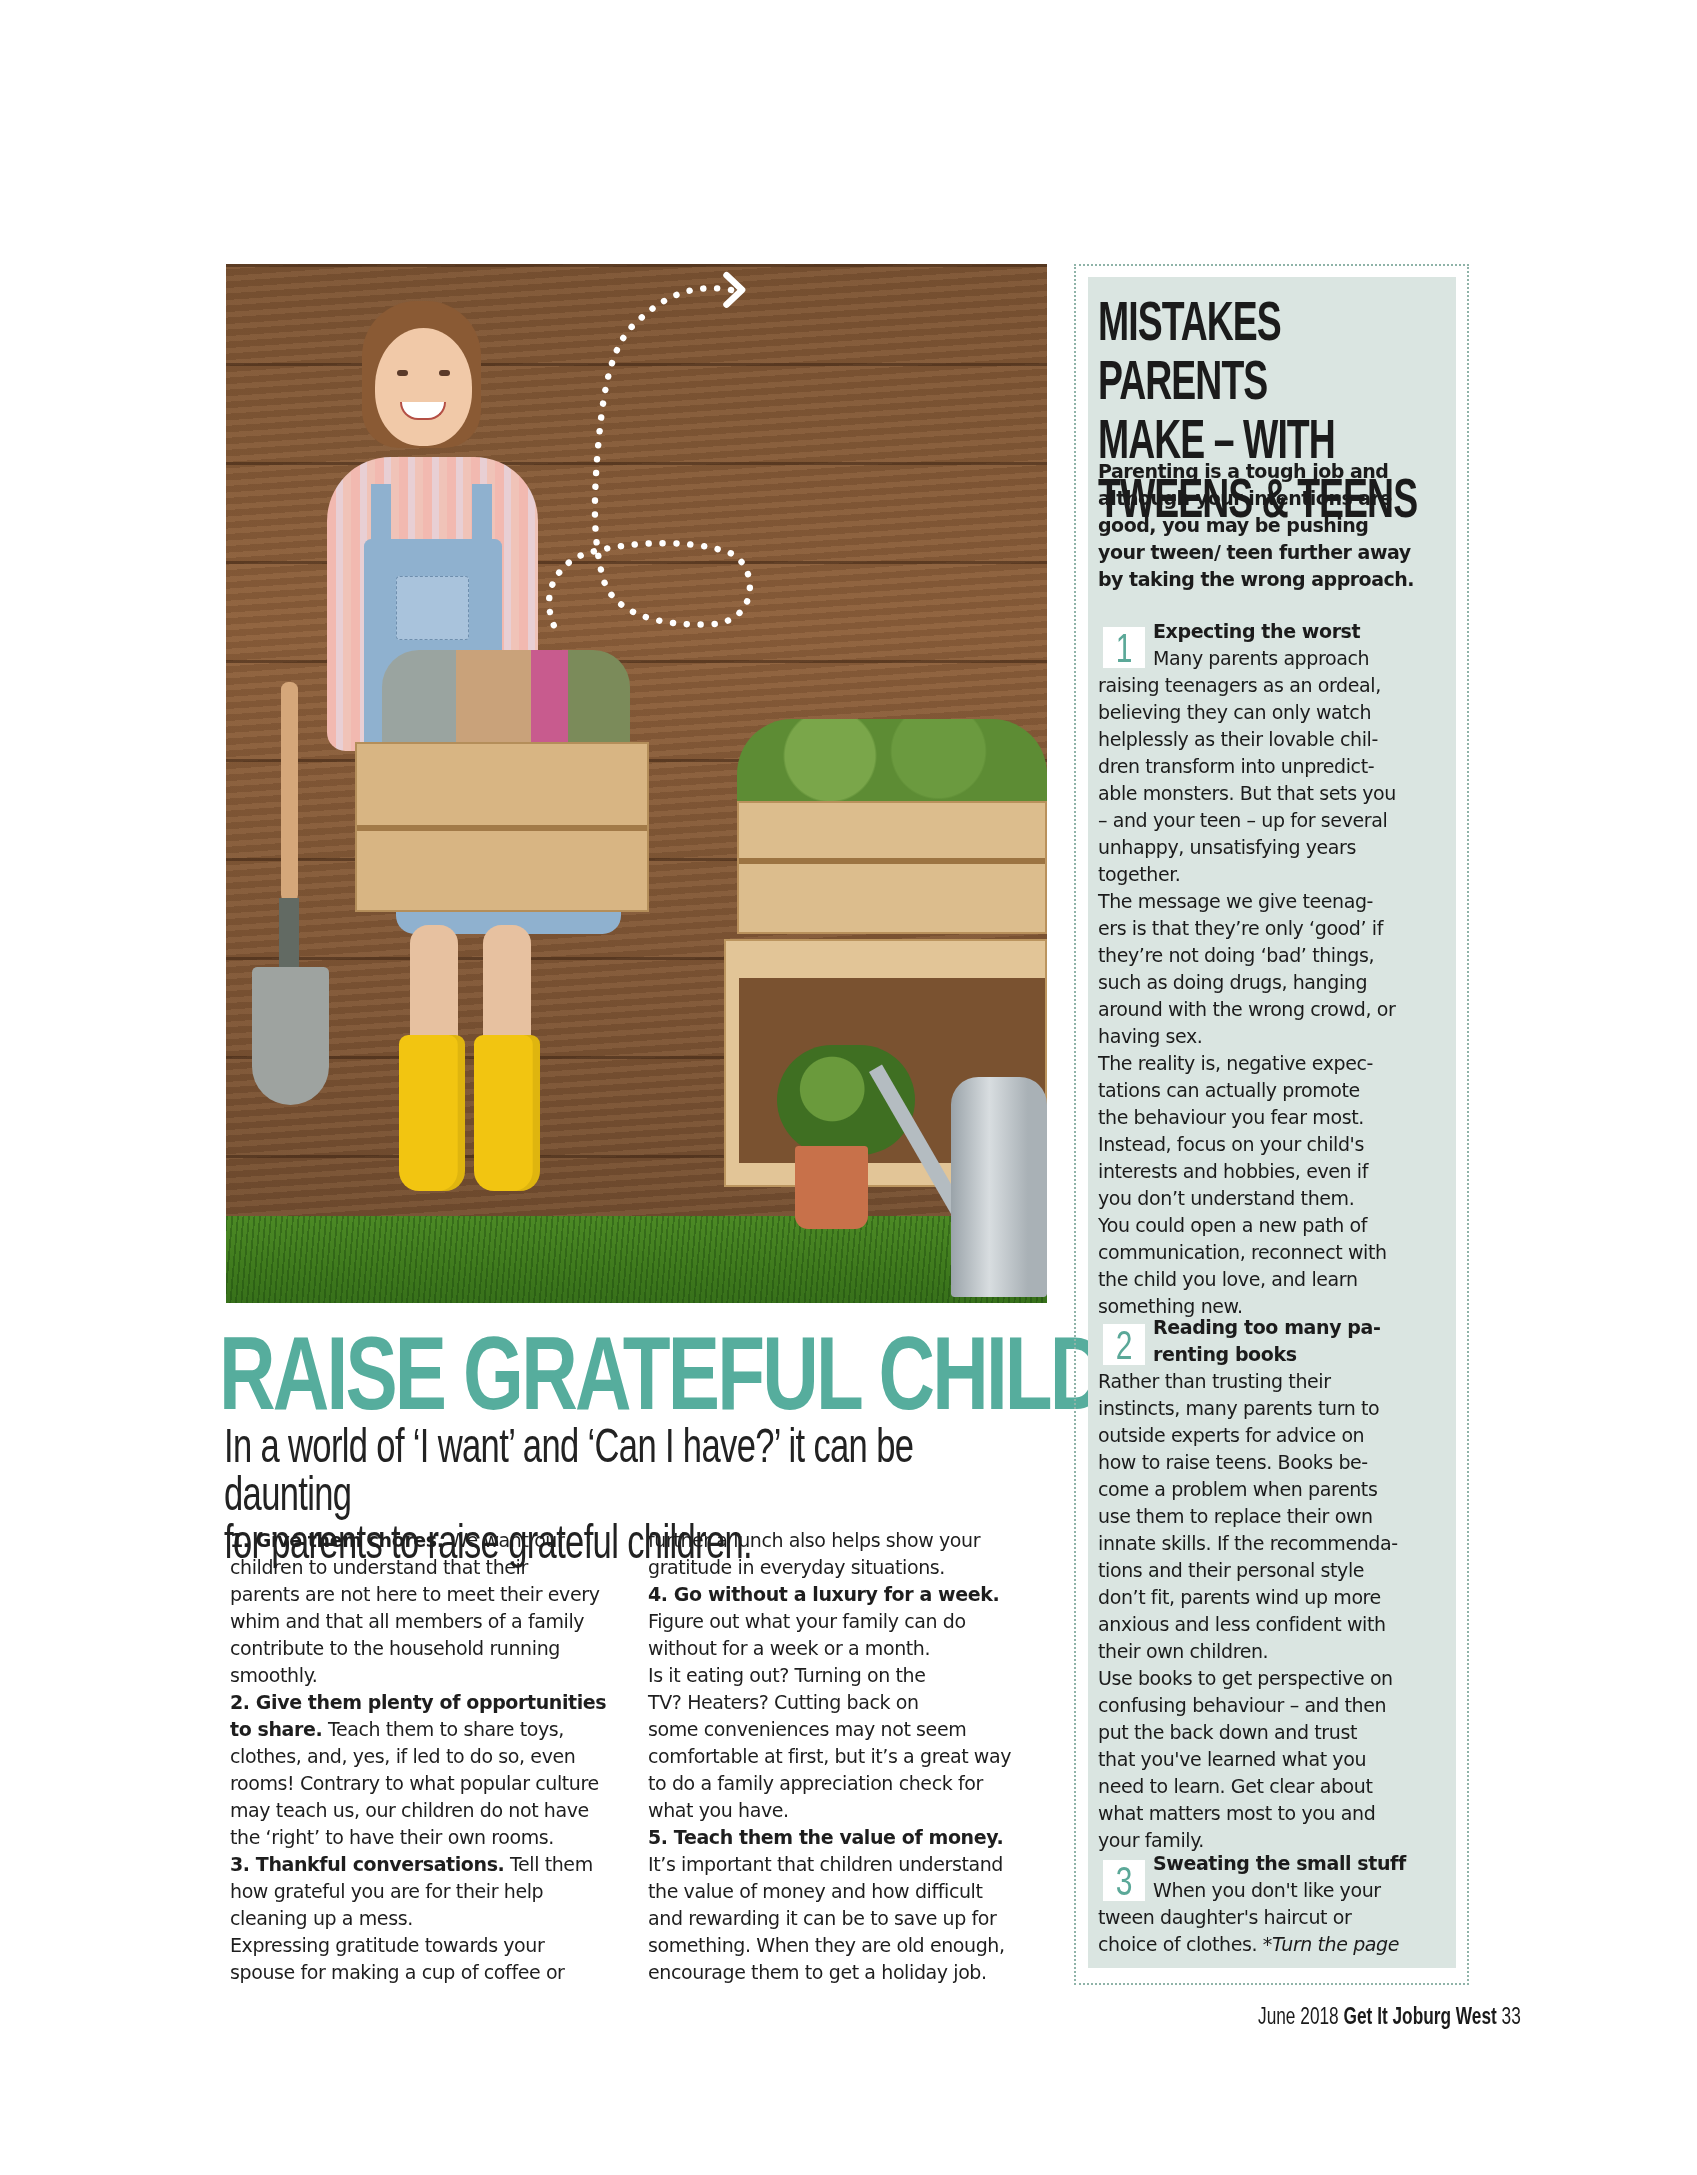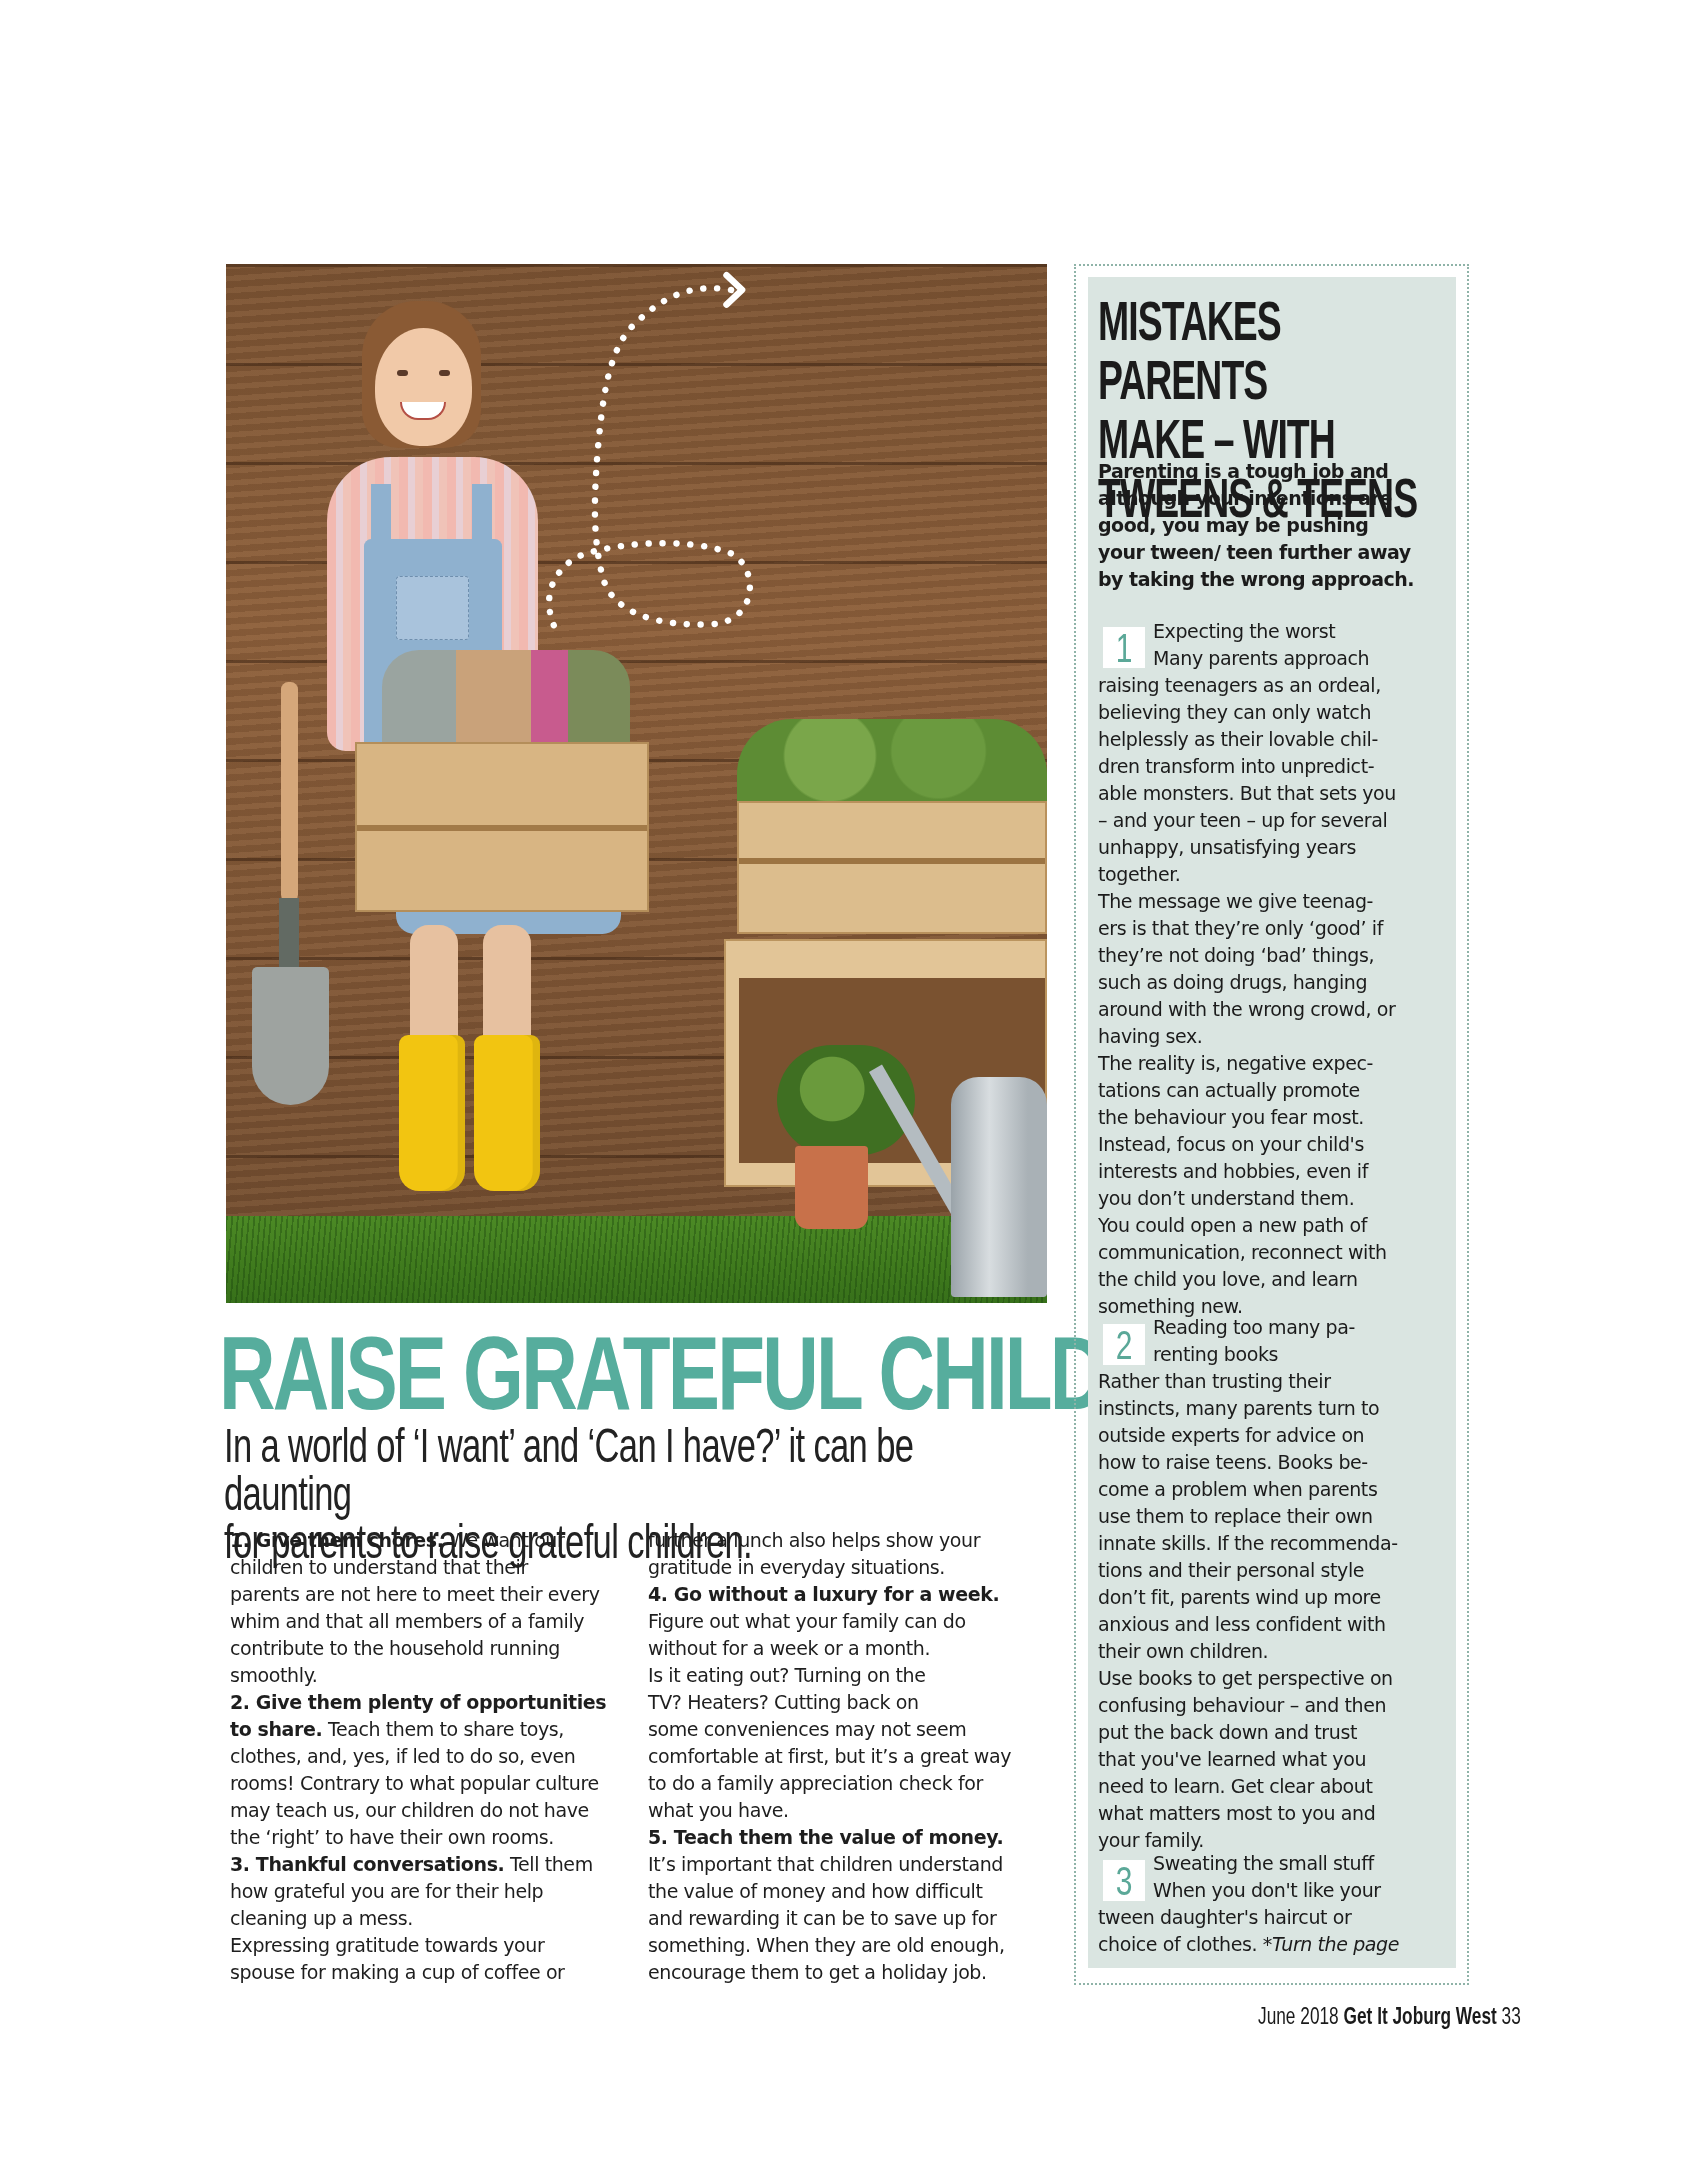--- a/index.html
+++ b/index.html
@@ -90,21 +90,21 @@
   .box-intro {
     position: absolute; left: 1098px; top: 458px; width: 354px;
     font-family: "DejaVu Sans", sans-serif; font-weight: bold; font-size: 19px; line-height: 27px; color: #1b1b1b;
     letter-spacing: -0.5px;
   }
   .box-text {
     position: absolute; left: 1098px; width: 354px;
     font-family: "DejaVu Sans", sans-serif; font-size: 19px; line-height: 27px; color: #1b1b1b;
     letter-spacing: -0.4px;
   }
-  .box-text .tip-head { font-weight: normal; text-align: right; }
+  .box-text .tip-head { font-weight: bold; text-align: right; }
   .badge {
     position: absolute; left: 1103px; width: 42px; height: 41px; background: #ffffff;
     font-family: "Liberation Sans", sans-serif; font-size: 40px; line-height: 42px; color: #5ba898; text-align: center;
     transform-origin: left top;
   }
   .badge span { display:inline-block; transform: scaleX(0.75); }
   .indent { display:inline-block; width: 55px; }
   .turn { font-style: italic; }
 
   .footer {

